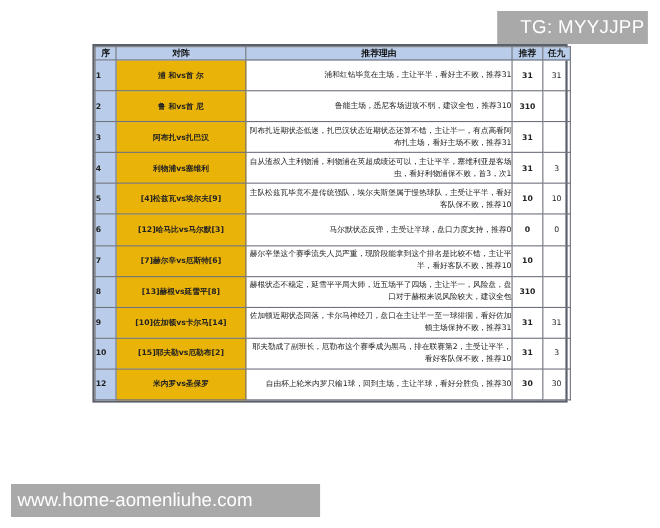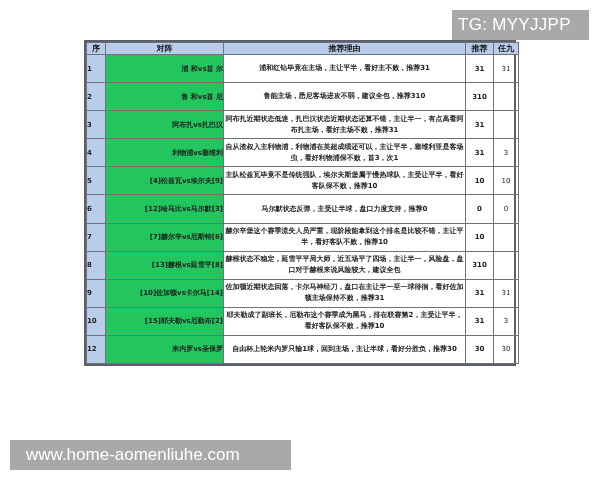--- a/index.html
+++ b/index.html
@@ -17,36 +17,36 @@
     }
     table.pick-table th, table.pick-table td {
       border: 1px solid #6e727c; padding: 0; box-sizing: border-box;
     }
     table.pick-table th {
       background: #b9cdea; height: 12px; font-size: 8px; font-weight: bold; color: #111;
       text-align: center; line-height: 11px;
     }
     table.pick-table td { height: 28.1px; font-size: 7px; color: #222; }
     td.c-no { background: #b9cdea; font-weight: bold; font-size: 7px; padding-left: 5px; text-align: left; }
-    td.c-match { background: #22c55e; font-weight: bold; font-size: 7.5px; text-align: right; color: #111; }
-    td.c-reason { text-align: center; padding: 1px 3px; line-height: 11px; font-size: 7px; color: #333; vertical-align: middle; font-weight: bold; }
+    td.c-match { background: #eab308; font-weight: bold; font-size: 7.5px; text-align: center; color: #111; }
+    td.c-reason { text-align: right; padding: 1px 3px; line-height: 11px; font-size: 7px; color: #333; vertical-align: middle; }
     td.c-pick { text-align: center; font-weight: bold; font-size: 7.5px; color: #111; border-right: 3px double #6e727c; }
     td.c-r9 { text-align: center; font-size: 7px; color: #333; }
     th.h-pick { border-right: 3px double #6e727c; }
     col.w-no { width: 19px; } col.w-match { width: 118px; } col.w-reason { width: 242px; }
     col.w-pick { width: 28px; } col.w-r9 { width: 25px; }
     .wm-tg {
       position: absolute; left: 452px; top: 10px; width: 137px; height: 30px;
       background: #a9a9a9; color: #ffffff; font-family: "Liberation Sans", sans-serif;
-      font-size: 17px; line-height: 30px; padding-left: 6px; box-sizing: border-box; letter-spacing: 0.3px;
+      font-size: 17px; line-height: 30px; padding-left: 21px; box-sizing: border-box; letter-spacing: 0.3px;
     }
     .wm-url {
       position: absolute; left: 10px; top: 440px; width: 281px; height: 30px;
       background: #a9a9a9; color: #ffffff; font-family: "Liberation Sans", sans-serif;
-      font-size: 17px; line-height: 30px; padding-left: 16px; box-sizing: border-box;
+      font-size: 17px; line-height: 30px; padding-left: 6px; box-sizing: border-box;
     }
   </style>
 </head>
 <body>
 
 <div class="wm-tg">TG: MYYJJPP</div>
 
 <div class="table-wrap">
   <table class="pick-table">
     <colgroup>

